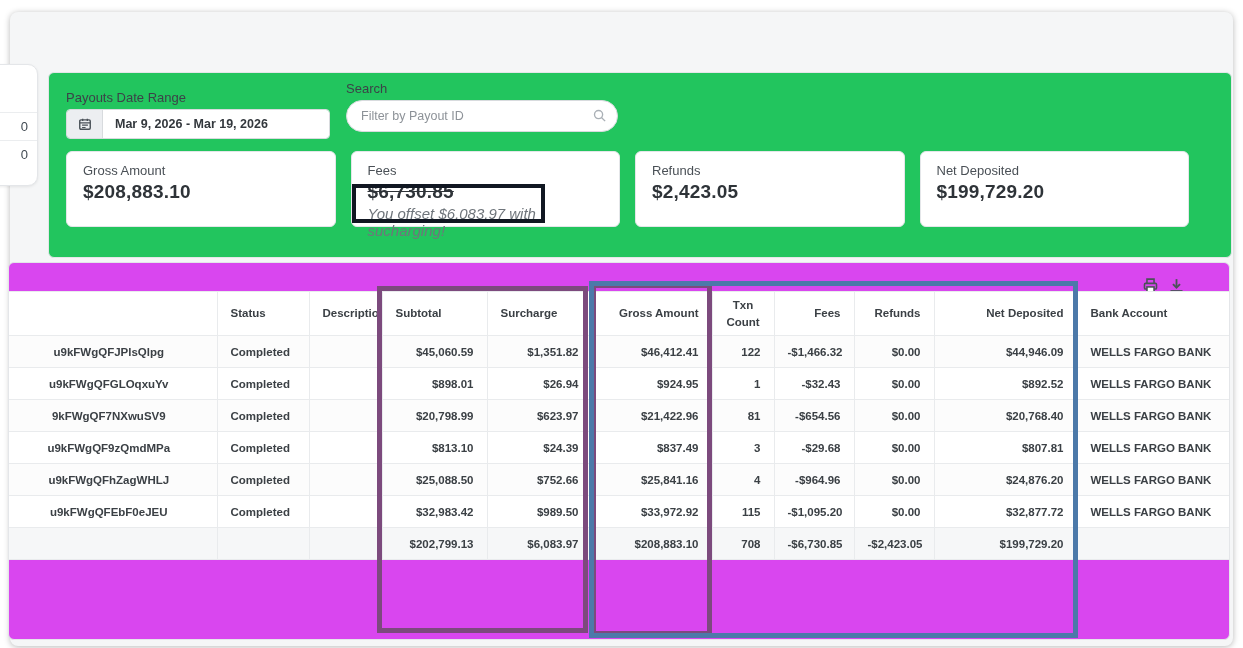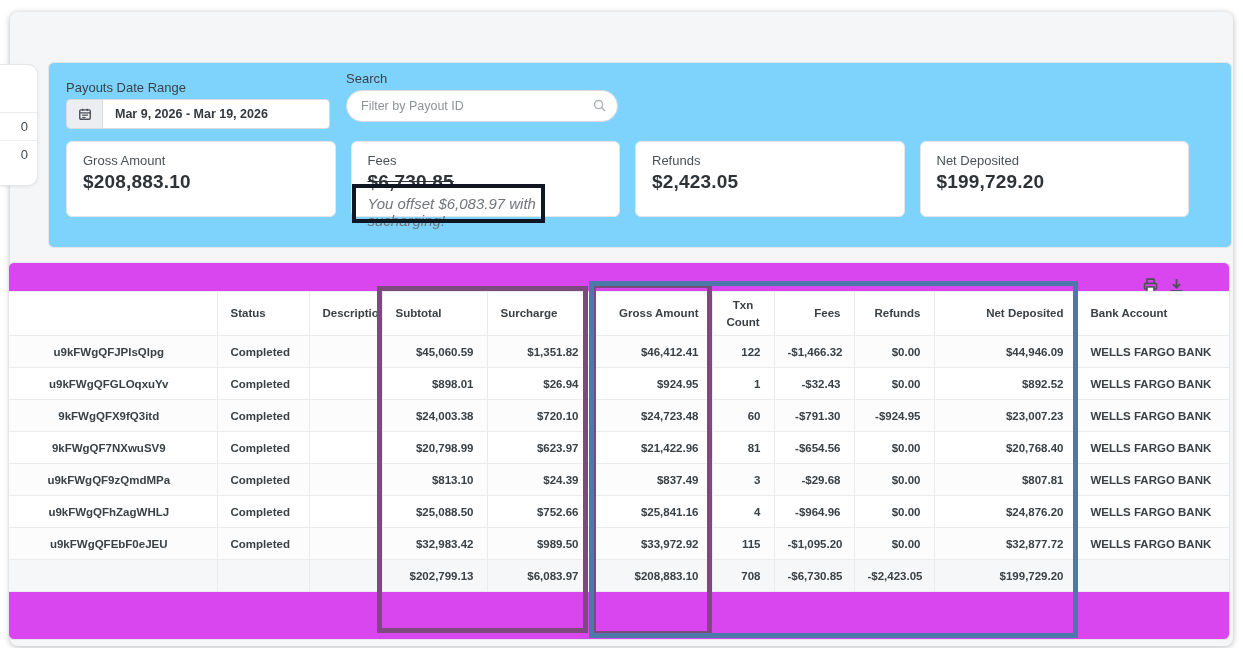--- a/index.html
+++ b/index.html
@@ -13,22 +13,22 @@
 
   
   .mini-card { position:absolute; left:-28px; top:64px; width:66px; height:122px;
                background:#fff; border:1px solid #e4e6e9; border-radius:10px;
                box-shadow:0 1px 3px rgba(0,0,0,.08); z-index:3; }
   .mini-row { height:28px; border-top:1px solid #ebedef; display:flex; align-items:center;
               justify-content:flex-end; padding-right:9px; font-size:13px; color:#414a52; }
   .mini-spacer { height:47px; }
 
   
-  .filter-panel { position:absolute; left:48px; top:62px; width:1184px; height:186px;
-                  background:#7dd3fc; border:1px solid #e4e6e9; border-radius:6px; z-index:2; }
+  .filter-panel { position:absolute; left:48px; top:72px; width:1184px; height:186px;
+                  background:#22c55e; border:1px solid #e4e6e9; border-radius:6px; z-index:2; }
   .f-label { position:absolute; font-size:13px; color:#3c4248; }
   .date-label { left:17px; top:17px; }
   .search-label { left:297px; top:8px; }
   .date-group { position:absolute; left:17px; top:36px; height:30px; display:flex;
                 border:1px solid #d8dbde; border-radius:4px; overflow:hidden; width:264px; cursor:pointer; }
   .date-prepend { width:36px; background:#eceef1; border-right:1px solid #d8dbde;
                   display:flex; align-items:center; justify-content:center; }
   .date-input { flex:1; border:none; outline:none; font-family:"Liberation Sans",sans-serif;
                 font-size:12.5px; font-weight:600; color:#33383d; padding:0 12px; background:#fff; }
   .search-group { position:absolute; left:297px; top:27px; width:272px; height:32px; }
@@ -213,33 +213,20 @@
     <td>$898.01</td>
     <td>$26.94</td>
     <td>$924.95</td>
     <td>1</td>
     <td>-$32.43</td>
     <td>$0.00</td>
     <td>$892.52</td>
     <td>WELLS FARGO BANK</td>
   </tr>
         <tr>
-    <td>9kFWgQFX9fQ3itd</td>
-    <td>Completed</td>
-    <td></td>
-    <td>$24,003.38</td>
-    <td>$720.10</td>
-    <td>$24,723.48</td>
-    <td>60</td>
-    <td>-$791.30</td>
-    <td>-$924.95</td>
-    <td>$23,007.23</td>
-    <td>WELLS FARGO BANK</td>
-  </tr>
-        <tr>
     <td>9kFWgQF7NXwuSV9</td>
     <td>Completed</td>
     <td></td>
     <td>$20,798.99</td>
     <td>$623.97</td>
     <td>$21,422.96</td>
     <td>81</td>
     <td>-$654.56</td>
     <td>$0.00</td>
     <td>$20,768.40</td>

